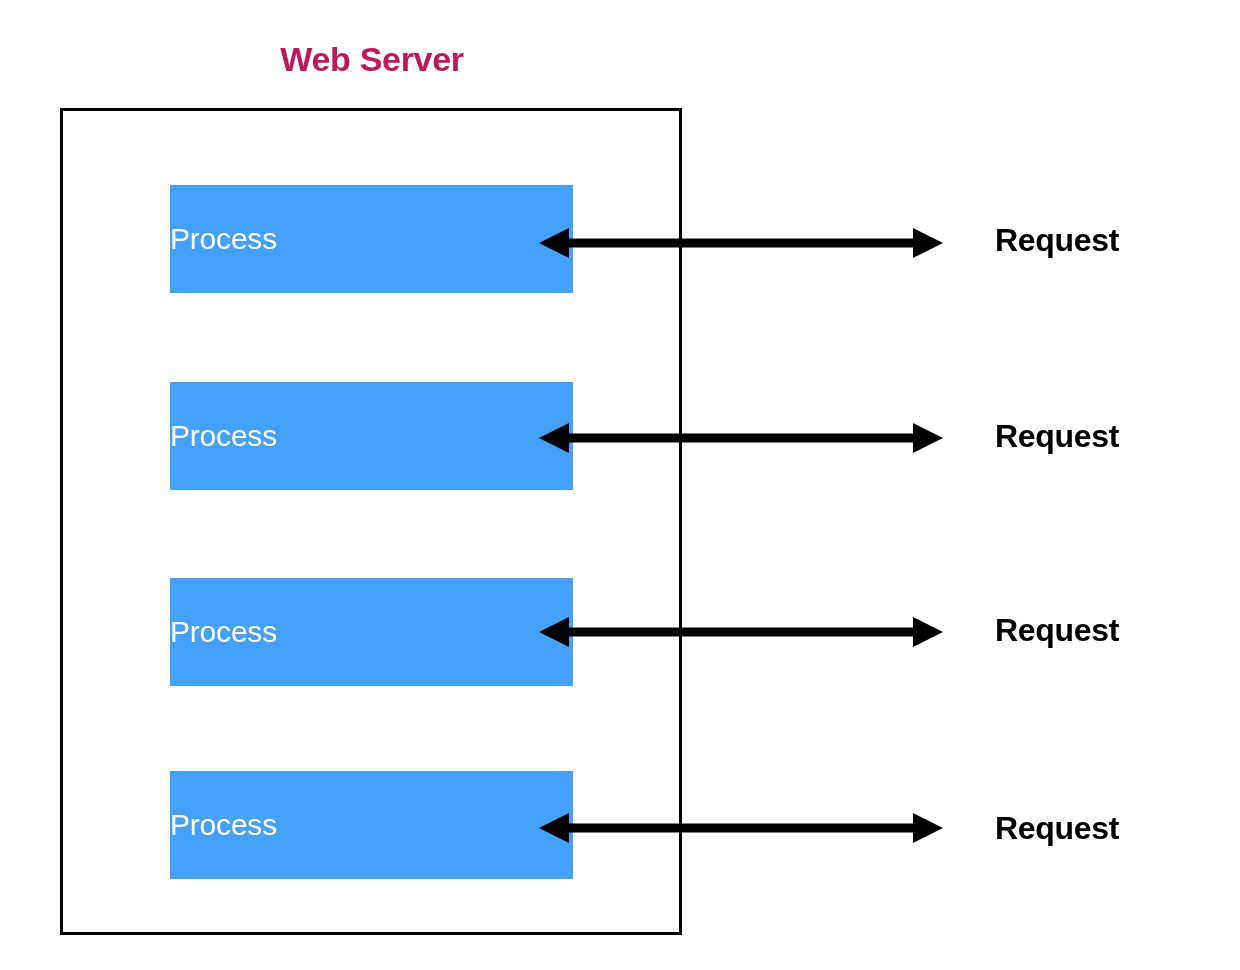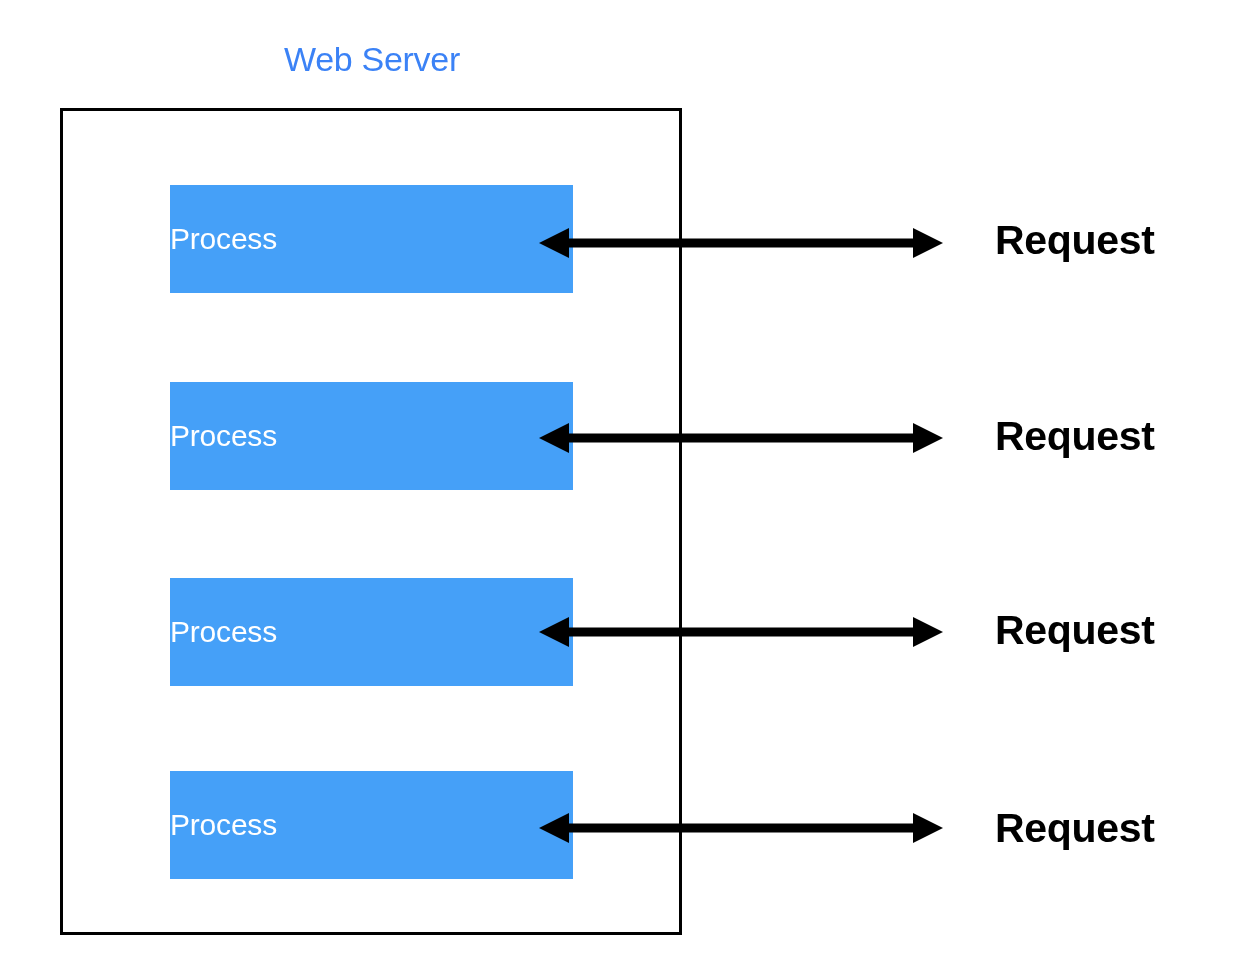--- a/index.html
+++ b/index.html
@@ -21,22 +21,22 @@
   }
 
   
   .diagram-title {
     position: absolute;
     left: 0;
     top: 38px;
     width: 744px;
     text-align: center;
     font-size: 34px;
-    font-weight: normal;
-    color: #3b82f6;
+    font-weight: bold;
+    color: #be185d;
     letter-spacing: -0.3px;
     line-height: 42px;
     white-space: nowrap;
   }
 
   
   .server-box {
     position: absolute;
     left: 60px;
     top: 108px;
@@ -79,21 +79,21 @@
     display: block;
     width: 416px;
     height: 40px;
     overflow: visible;
   }
 
   
   .request-label {
     position: absolute;
     left: 995px;
-    font-size: 41px;
+    font-size: 32px;
     font-weight: bold;
     color: #000000;
     letter-spacing: -0.3px;
     line-height: 36px;
     white-space: nowrap;
   }
 </style>
 </head>
 <body>
 

